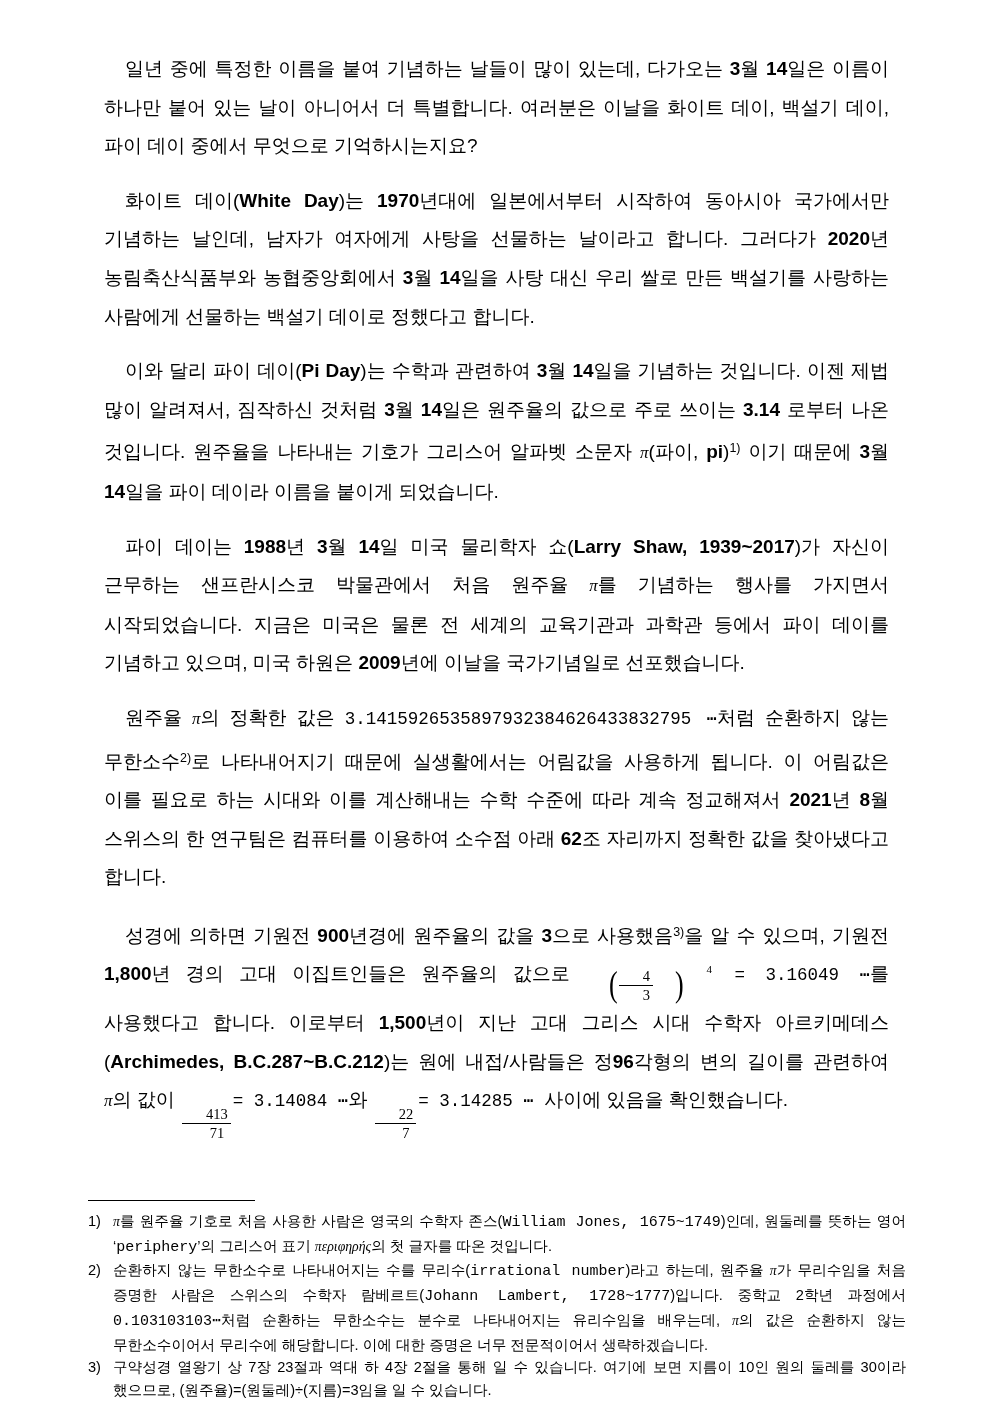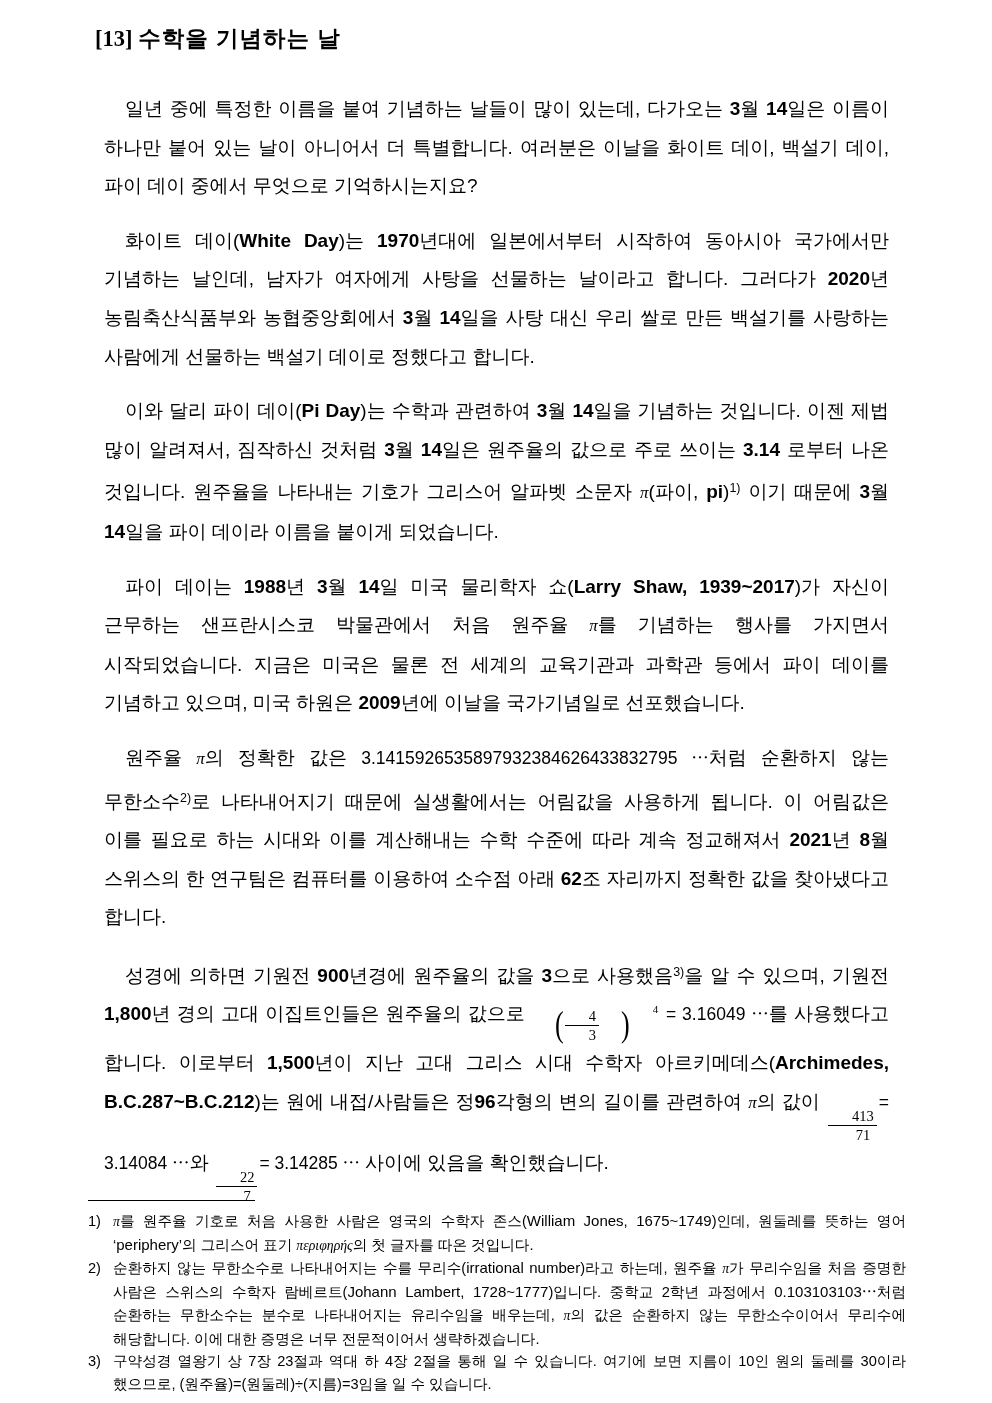--- a/index.html
+++ b/index.html
@@ -21,21 +21,21 @@
   }
   .bodytext{
     margin-top:36px;
     font-size:19px;line-height:38.6px;
     text-align:justify;
     word-break:keep-all;
   }
   .bodytext p{margin:16px;text-indent:21px;}
   .bodytext p.gap{margin-top:38px;}
   .b{font-weight:700;}
-  .m{font-family:Liberation Sans, sans-serif;font-size:17.5px;}
+  .m{font-family:Liberation Mono, monospace;font-size:17.5px;}
   .pi{font-family:"Liberation Serif","DejaVu Serif",serif;font-style:italic;font-size:17px;}
   .sup{font-size:12.5px;vertical-align:6px;}
   
   .pfrac{
     display:inline-flex;align-items:center;vertical-align:-13px;
     font-family:"Liberation Serif","DejaVu Serif",serif;
     margin:0 2px;line-height:1;
   }
   .paren{font-size:26px;transform:scaleY(1.35);display:inline-block;margin:0 1px;}
   .frac{display:inline-block;text-align:center;font-size:14.5px;line-height:1.25;vertical-align:middle;}
@@ -51,21 +51,20 @@
   .fn-text{flex:1;}
   .footnotes .m{font-size:15px;}
   .footnotes .pi{font-size:13.8px;}
 </style>
 </head>
 <body>
 
 <div class="page">
   <div class="content">
 
-    <h1 class="doc-title"><span class="tnum">[13] </span><span>수학을 기념하는 날</span></h1>
 
     <div class="bodytext">
       <p><span>일년 중에 특정한 이름을 붙여 기념하는 날들이 많이 있는데, 다가오는 </span><span class="b">3</span><span>월 </span><span class="b">14</span><span>일은 이름이 하나만 붙어 있는 날이 아니어서 더 특별합니다. 여러분은 이날을 화이트 데이, 백설기 데이, 파이 데이 중에서 무엇으로 기억하시는지요?</span></p>
       <p><span>화이트 데이(</span><span class="b">White Day</span><span>)는 </span><span class="b">1970</span><span>년대에 일본에서부터 시작하여 동아시아 국가에서만 기념하는 날인데, 남자가 여자에게 사탕을 선물하는 날이라고 합니다. 그러다가 </span><span class="b">2020</span><span>년 농림축산식품부와 농협중앙회에서 </span><span class="b">3</span><span>월 </span><span class="b">14</span><span>일을 사탕 대신 우리 쌀로 만든 백설기를 사랑하는 사람에게 선물하는 백설기 데이로 정했다고 합니다.</span></p>
       <p><span>이와 달리 파이 데이(</span><span class="b">Pi Day</span><span>)는 수학과 관련하여 </span><span class="b">3</span><span>월 </span><span class="b">14</span><span>일을 기념하는 것입니다. 이젠 제법 많이 알려져서, 짐작하신 것처럼 </span><span class="b">3</span><span>월 </span><span class="b">14</span><span>일은 원주율의 값으로 주로 쓰이는 </span><span class="b">3.14</span><span> 로부터 나온 것입니다. 원주율을 나타내는 기호가 그리스어 알파벳 소문자 </span><span class="pi">π</span><span>(파이, </span><span class="b">pi</span><span>)</span><span class="sup">1)</span><span> 이기 때문에 </span><span class="b">3</span><span>월 </span><span class="b">14</span><span>일을 파이 데이라 이름을 붙이게 되었습니다.</span></p>
       <p><span>파이 데이는 </span><span class="b">1988</span><span>년 </span><span class="b">3</span><span>월 </span><span class="b">14</span><span>일 미국 물리학자 쇼(</span><span class="b">Larry Shaw, 1939~2017</span><span>)가 자신이 근무하는 샌프란시스코 박물관에서 처음 원주율 </span><span class="pi">π</span><span>를 기념하는 행사를 가지면서 시작되었습니다. 지금은 미국은 물론 전 세계의 교육기관과 과학관 등에서 파이 데이를 기념하고 있으며, 미국 하원은 </span><span class="b">2009</span><span>년에 이날을 국가기념일로 선포했습니다.</span></p>
       <p><span>원주율 </span><span class="pi">π</span><span>의 정확한 값은 </span><span class="m">3.1415926535897932384626433832795 ⋯</span><span>처럼 순환하지 않는 무한소수</span><span class="sup">2)</span><span>로 나타내어지기 때문에 실생활에서는 어림값을 사용하게 됩니다. 이 어림값은 이를 필요로 하는 시대와 이를 계산해내는 수학 수준에 따라 계속 정교해져서 </span><span class="b">2021</span><span>년 </span><span class="b">8</span><span>월 스위스의 한 연구팀은 컴퓨터를 이용하여 소수점 아래 </span><span class="b">62</span><span>조 자리까지 정확한 값을 찾아냈다고 합니다.</span></p>
       <p><span>성경에 의하면 기원전 </span><span class="b">900</span><span>년경에 원주율의 값을 </span><span class="b">3</span><span>으로 사용했음</span><span class="sup">3)</span><span>을 알 수 있으며, 기원전 </span><span class="b">1,800</span><span>년 경의 고대 이집트인들은 원주율의 값으로 </span><span class="pfrac">
             <span class="paren">(</span>
             <span class="frac">

